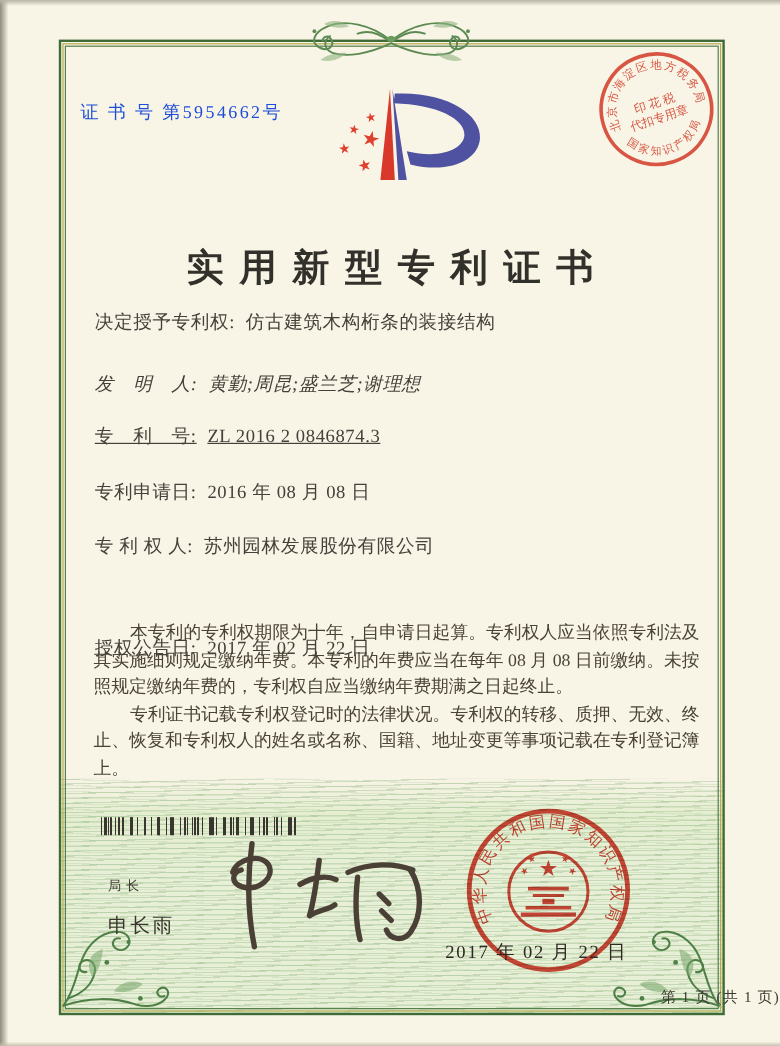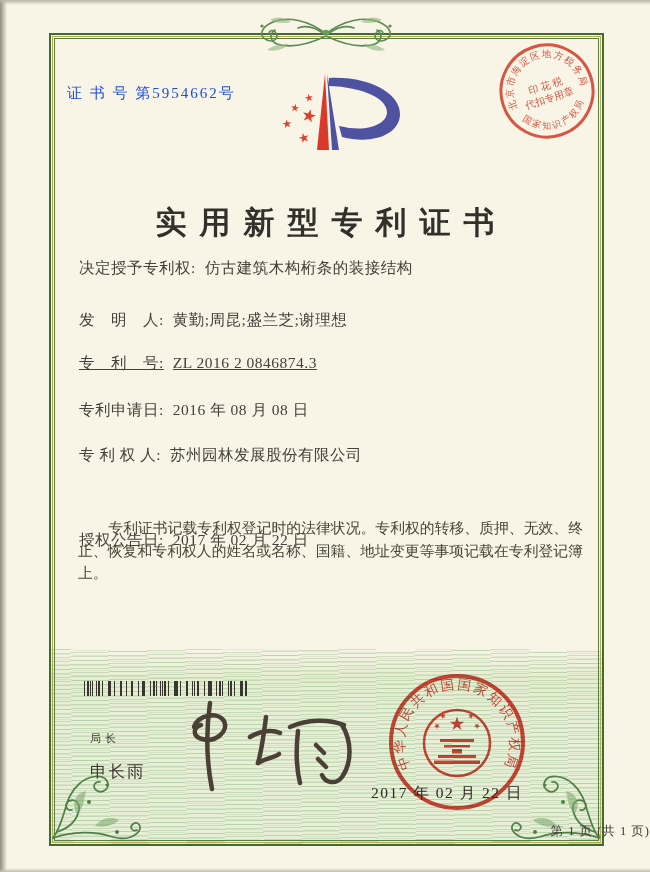--- a/index.html
+++ b/index.html
@@ -32,21 +32,21 @@
   .fl-bl{left:47px;top:740px;}
   .fl-br{left:497px;top:740px;transform:scaleX(-1);}
   .cert-no{left:67px;top:84px;font-size:15px;letter-spacing:2px;color:#1d4ed8;z-index:5;}
   .logo{left:272px;top:58px;z-index:5;}
   .tax-seal{left:492px;top:36px;z-index:6;opacity:.88;mix-blend-mode:multiply;}
   .title{left:0;right:0;top:174px;text-align:center;font-size:31px;font-weight:600;
          letter-spacing:13px;padding-left:13px;color:#32302a;z-index:5;margin-top:28px;}
   .field{left:79px;font-size:15.5px;color:#45413a;z-index:5;white-space:nowrap;}
   .field .lab{letter-spacing:.5px;}
   .field .val{margin-left:9px;letter-spacing:.5px;}
-  .f1{top:258px;} .f2{top:310px;} .f3{top:353px;text-decoration:underline;} .f4{top:400px;} .f5{top:445px;} .f6{top:490px;margin-top:40px;}
+  .f1{top:258px;} .f2{top:310px;font-style:italic;} .f3{top:353px;text-decoration:underline;} .f4{top:400px;} .f5{top:445px;} .f6{top:490px;margin-top:40px;}
   .paras{left:78px;width:505px;top:517px;z-index:5;font-size:14.8px;line-height:22.5px;
          text-align:justify;color:#49412f;color:#4a4336;}
   .paras p{margin:0;text-indent:2.05em;}
   .barcode{left:84px;top:681px;width:166px;height:15px;z-index:5;
     background-image:
       repeating-linear-gradient(90deg,#38362f 0 1px,transparent 1px 6px),
       repeating-linear-gradient(90deg,transparent 0 3px,#38362f 3px 5px,transparent 5px 11px),
       repeating-linear-gradient(90deg,transparent 0 8px,#38362f 8px 9px,transparent 9px 17px);
   }
   .director-title{left:90px;top:731px;font-size:11px;letter-spacing:4px;color:#3a362e;z-index:5;}
@@ -162,20 +162,21 @@
     <span class="lab">专利申请日:</span><span class="val">2016 年 08 月 08 日</span>
   </div>
   <div class="abs field f5">
     <span class="lab">专 利 权 人:</span><span class="val">苏州园林发展股份有限公司</span>
   </div>
   <div class="abs field f6">
     <span class="lab">授权公告日:</span><span class="val">2017 年 02 月 22 日</span>
   </div>
 
   <div class="abs paras">
+    <p>本专利的专利权期限为十年，自申请日起算。专利权人应当依照专利法及其实施细则规定缴纳年费。本专利的年费应当在每年 08 月 08 日前缴纳。未按照规定缴纳年费的，专利权自应当缴纳年费期满之日起终止。</p>
     <p>专利证书记载专利权登记时的法律状况。专利权的转移、质押、无效、终止、恢复和专利权人的姓名或名称、国籍、地址变更等事项记载在专利登记簿上。</p>
   </div>
 
   <div class="abs barcode"></div>
 
   <div class="abs director-title">局长</div>
   <div class="abs director-name">申长雨</div>
 
   <svg class="abs signature" width="180" height="100" viewBox="0 0 180 100">
     <g stroke="#4b4036" stroke-width="4.5" fill="none" stroke-linecap="round" stroke-linejoin="round">

